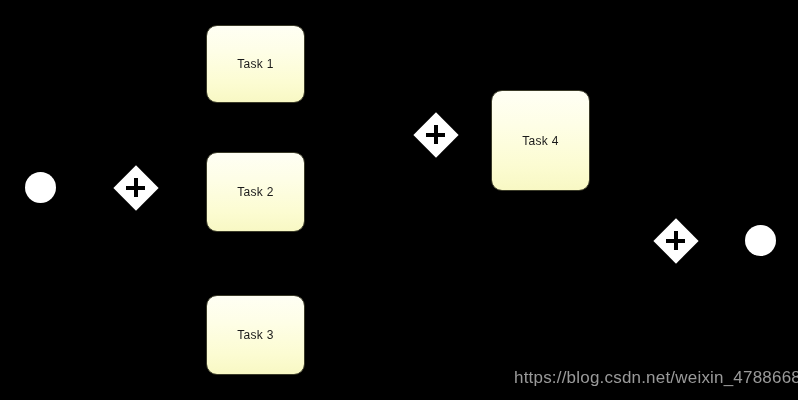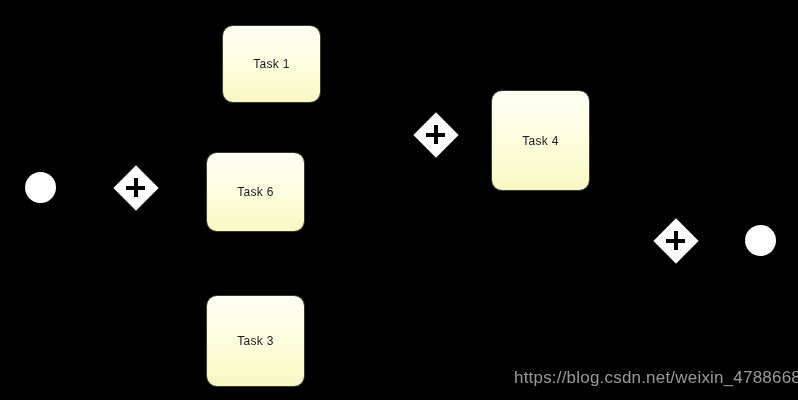--- a/index.html
+++ b/index.html
@@ -97,29 +97,29 @@
 <div id="canvas">
 
   <div class="event" style="left:25px; top:172px; width:31px; height:31px;"></div>
 
   <div class="gateway" style="left:113px; top:165px; width:45px; height:45px;">
     <div class="diamond"></div>
     <div class="plus-h"></div>
     <div class="plus-v"></div>
   </div>
 
-  <div class="task" style="left:206px; top:25px; width:99px; height:78px;margin-left:16px;">
+  <div class="task" style="left:206px; top:25px; width:99px; height:78px;">
     <span class="task-label">Task 1</span>
   </div>
 
   <div class="task" style="left:206px; top:152px; width:99px; height:80px;">
-    <span class="task-label">Task 6</span>
+    <span class="task-label">Task 2</span>
   </div>
 
-  <div class="task" style="left:206px; top:295px; width:99px; height:92px;">
+  <div class="task" style="left:206px; top:295px; width:99px; height:80px;">
     <span class="task-label">Task 3</span>
   </div>
 
   <div class="gateway" style="left:413px; top:112px; width:45px; height:45px;">
     <div class="diamond"></div>
     <div class="plus-h"></div>
     <div class="plus-v"></div>
   </div>
 
   <div class="task" style="left:491px; top:90px; width:99px; height:101px;">

